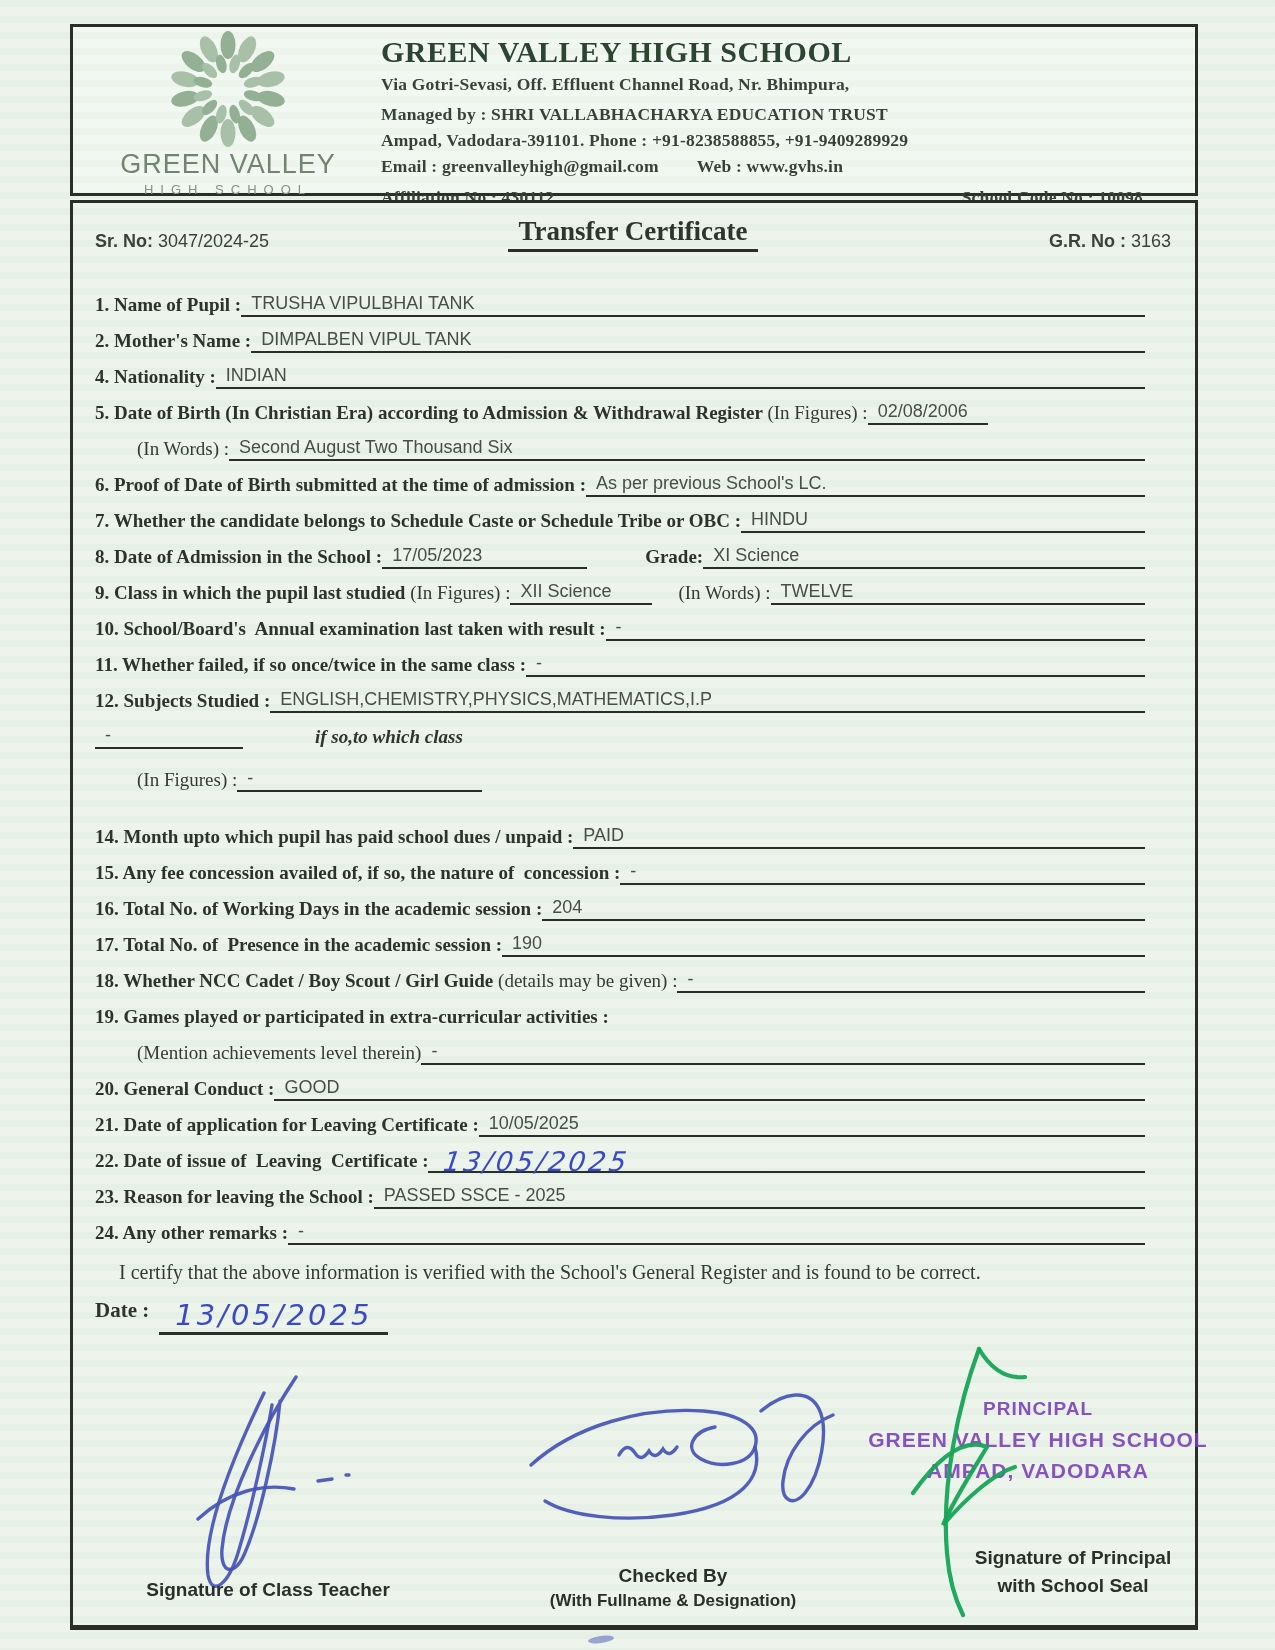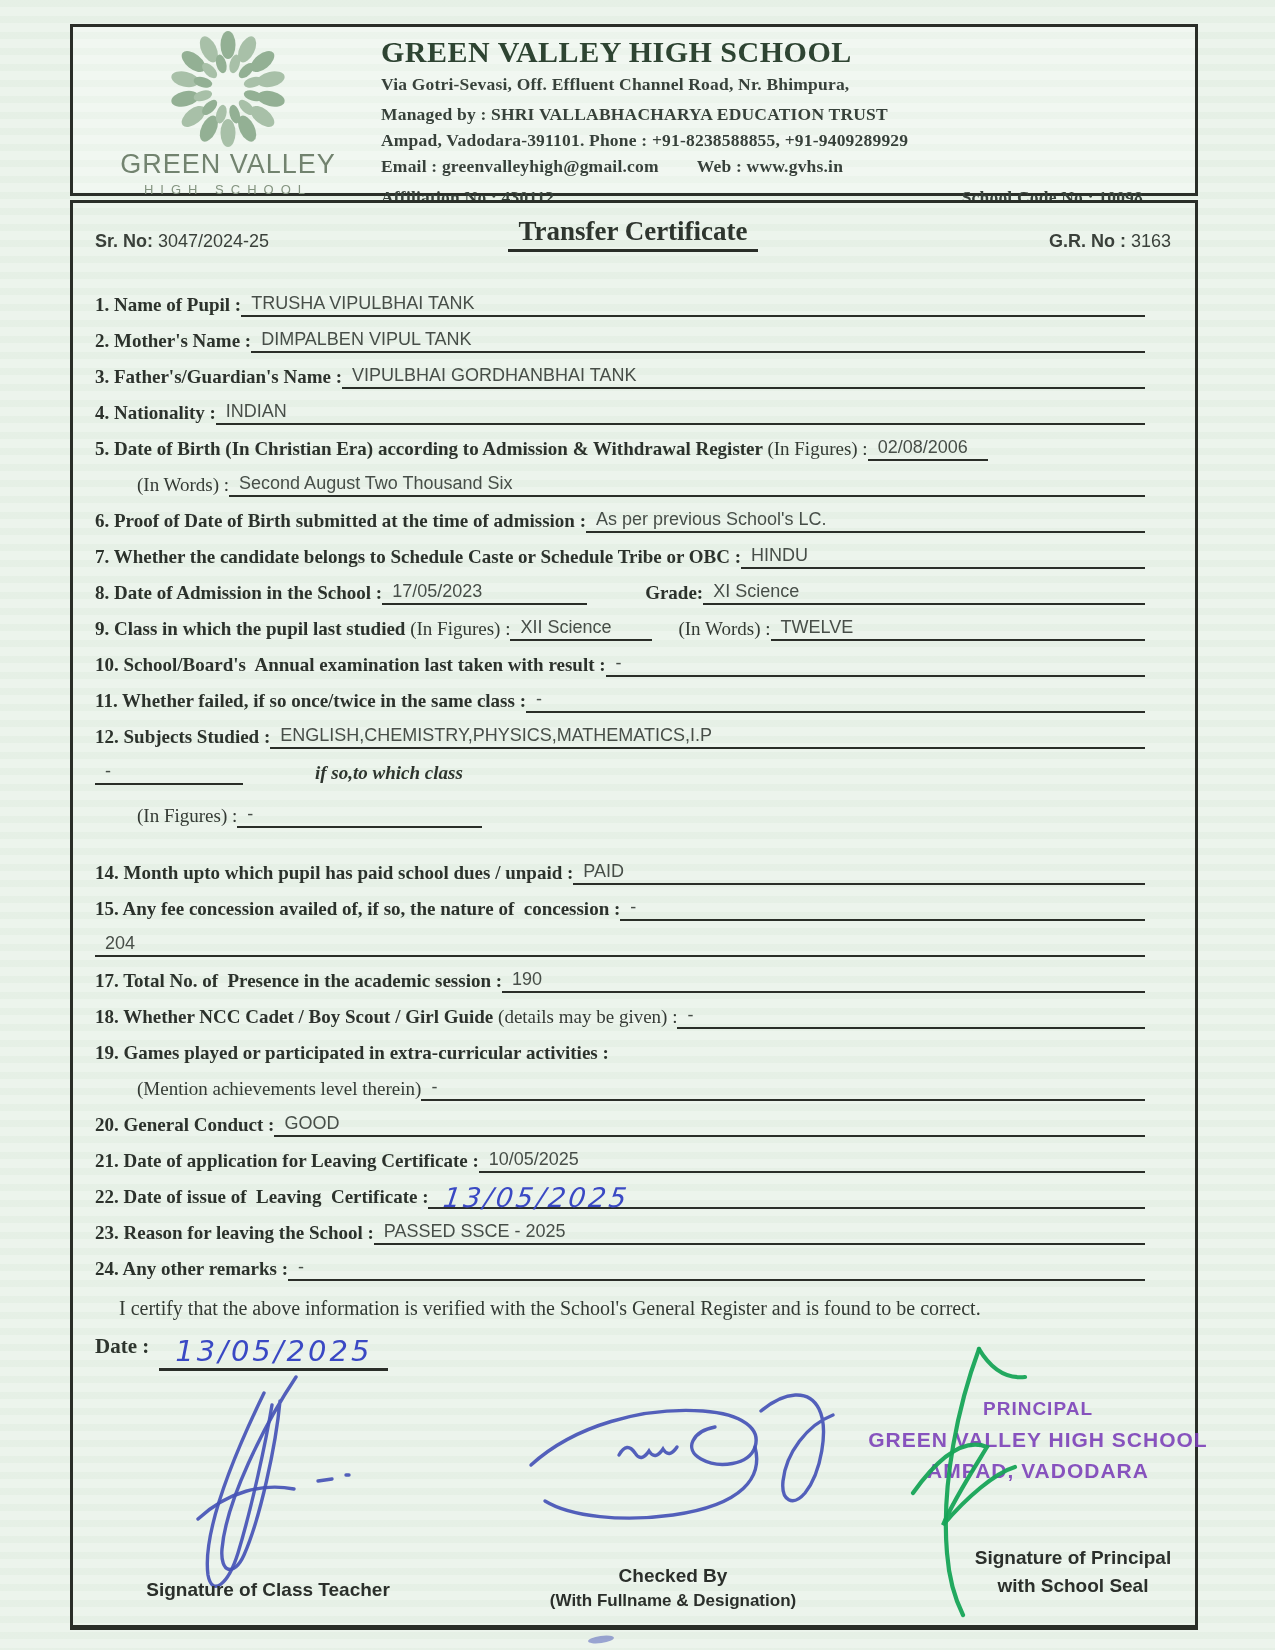--- a/index.html
+++ b/index.html
@@ -127,26 +127,20 @@
             <span class="val">TRUSHA VIPULBHAI TANK</span>
           </span>
         </div>
         <div class="row">
           <span class="lbl">2. Mother's Name :</span>
           <span class="fline flex">
             <span class="val">DIMPALBEN VIPUL TANK</span>
           </span>
         </div>
         <div class="row">
-          <span class="lbl">3. Father's/Guardian's Name :</span>
-          <span class="fline flex">
-            <span class="val">VIPULBHAI GORDHANBHAI TANK</span>
-          </span>
-        </div>
-        <div class="row">
           <span class="lbl">4. Nationality :</span>
           <span class="fline flex">
             <span class="val">INDIAN</span>
           </span>
         </div>
         <div class="row">
           <span class="lbl">5. Date of Birth (In Christian Era) according to Admission &amp; Withdrawal Register </span>
           <span class="plain">(In Figures) :</span>
           <span class="fline" style="width: 120px;">
             <span class="val">02/08/2006</span>
@@ -229,20 +223,21 @@
             <span class="val">PAID</span>
           </span>
         </div>
         <div class="row">
           <span class="lbl">15. Any fee concession availed of, if so, the nature of  concession :</span>
           <span class="fline flex">
             <span class="val">-</span>
           </span>
         </div>
         <div class="row">
+          <span class="lbl">16. Total No. of Working Days in the academic session :</span>
           <span class="fline flex">
             <span class="val">204</span>
           </span>
         </div>
         <div class="row">
           <span class="lbl">17. Total No. of  Presence in the academic session :</span>
           <span class="fline flex">
             <span class="val">190</span>
           </span>
         </div>

